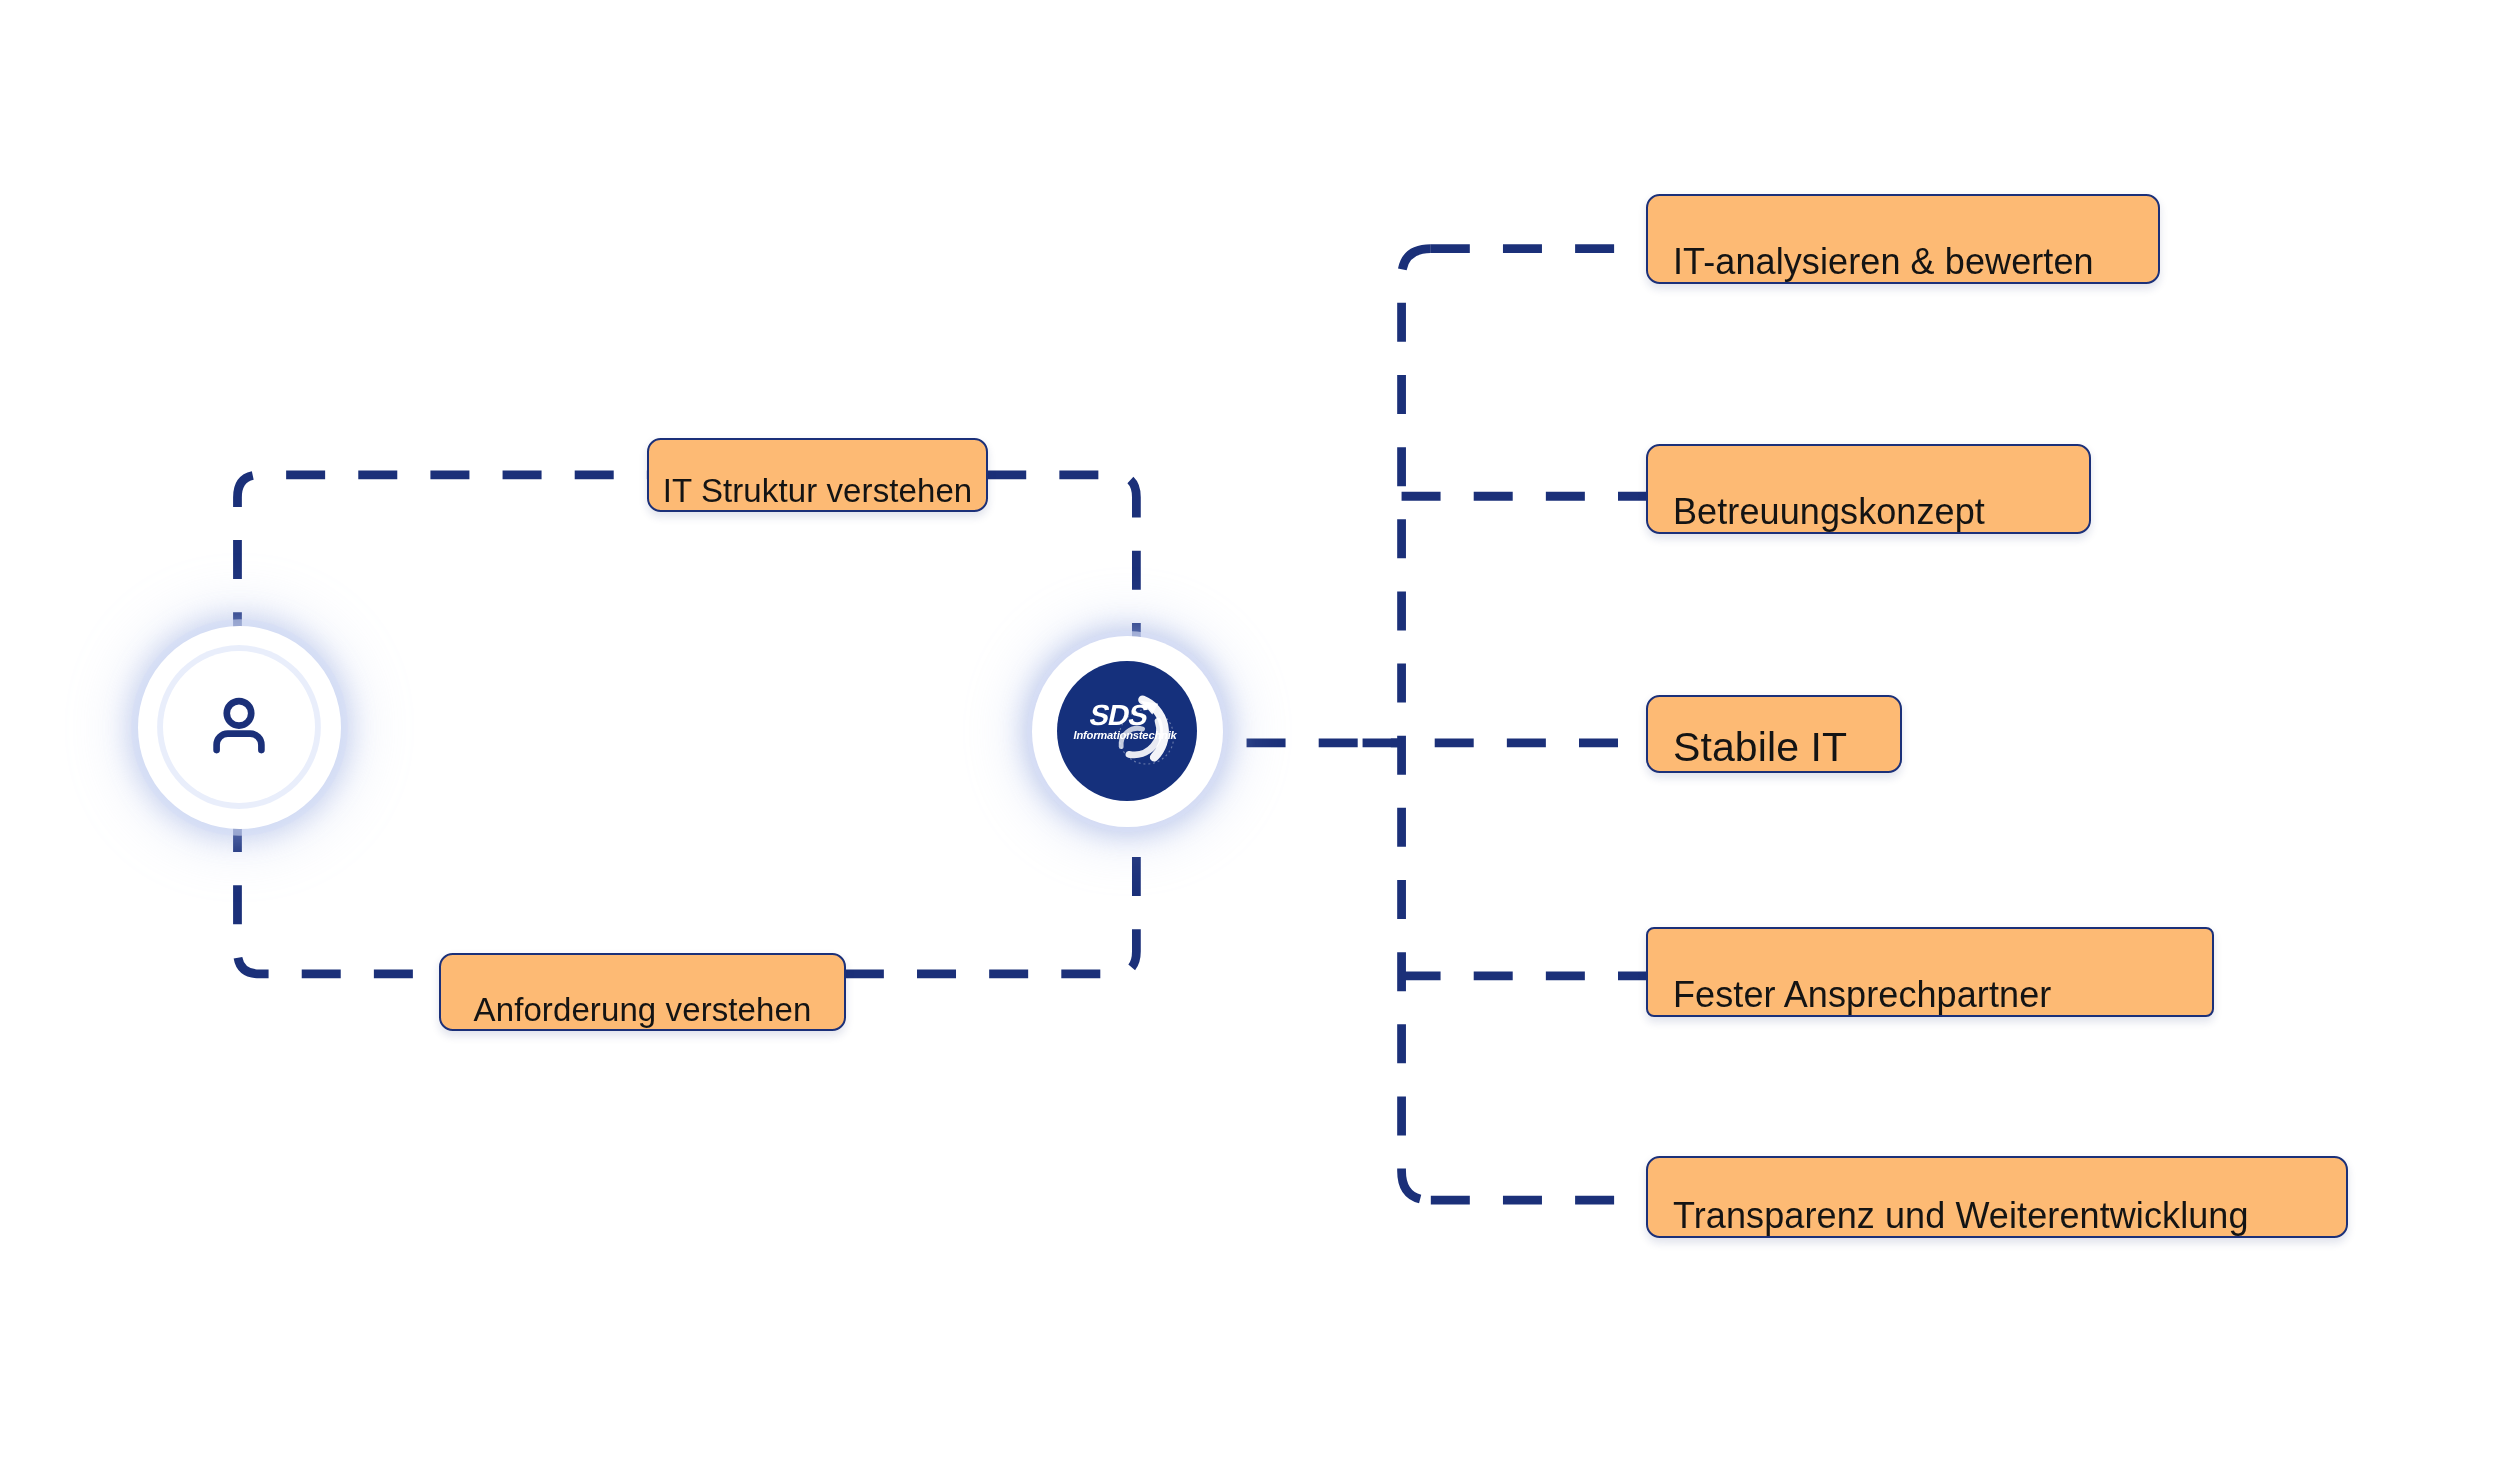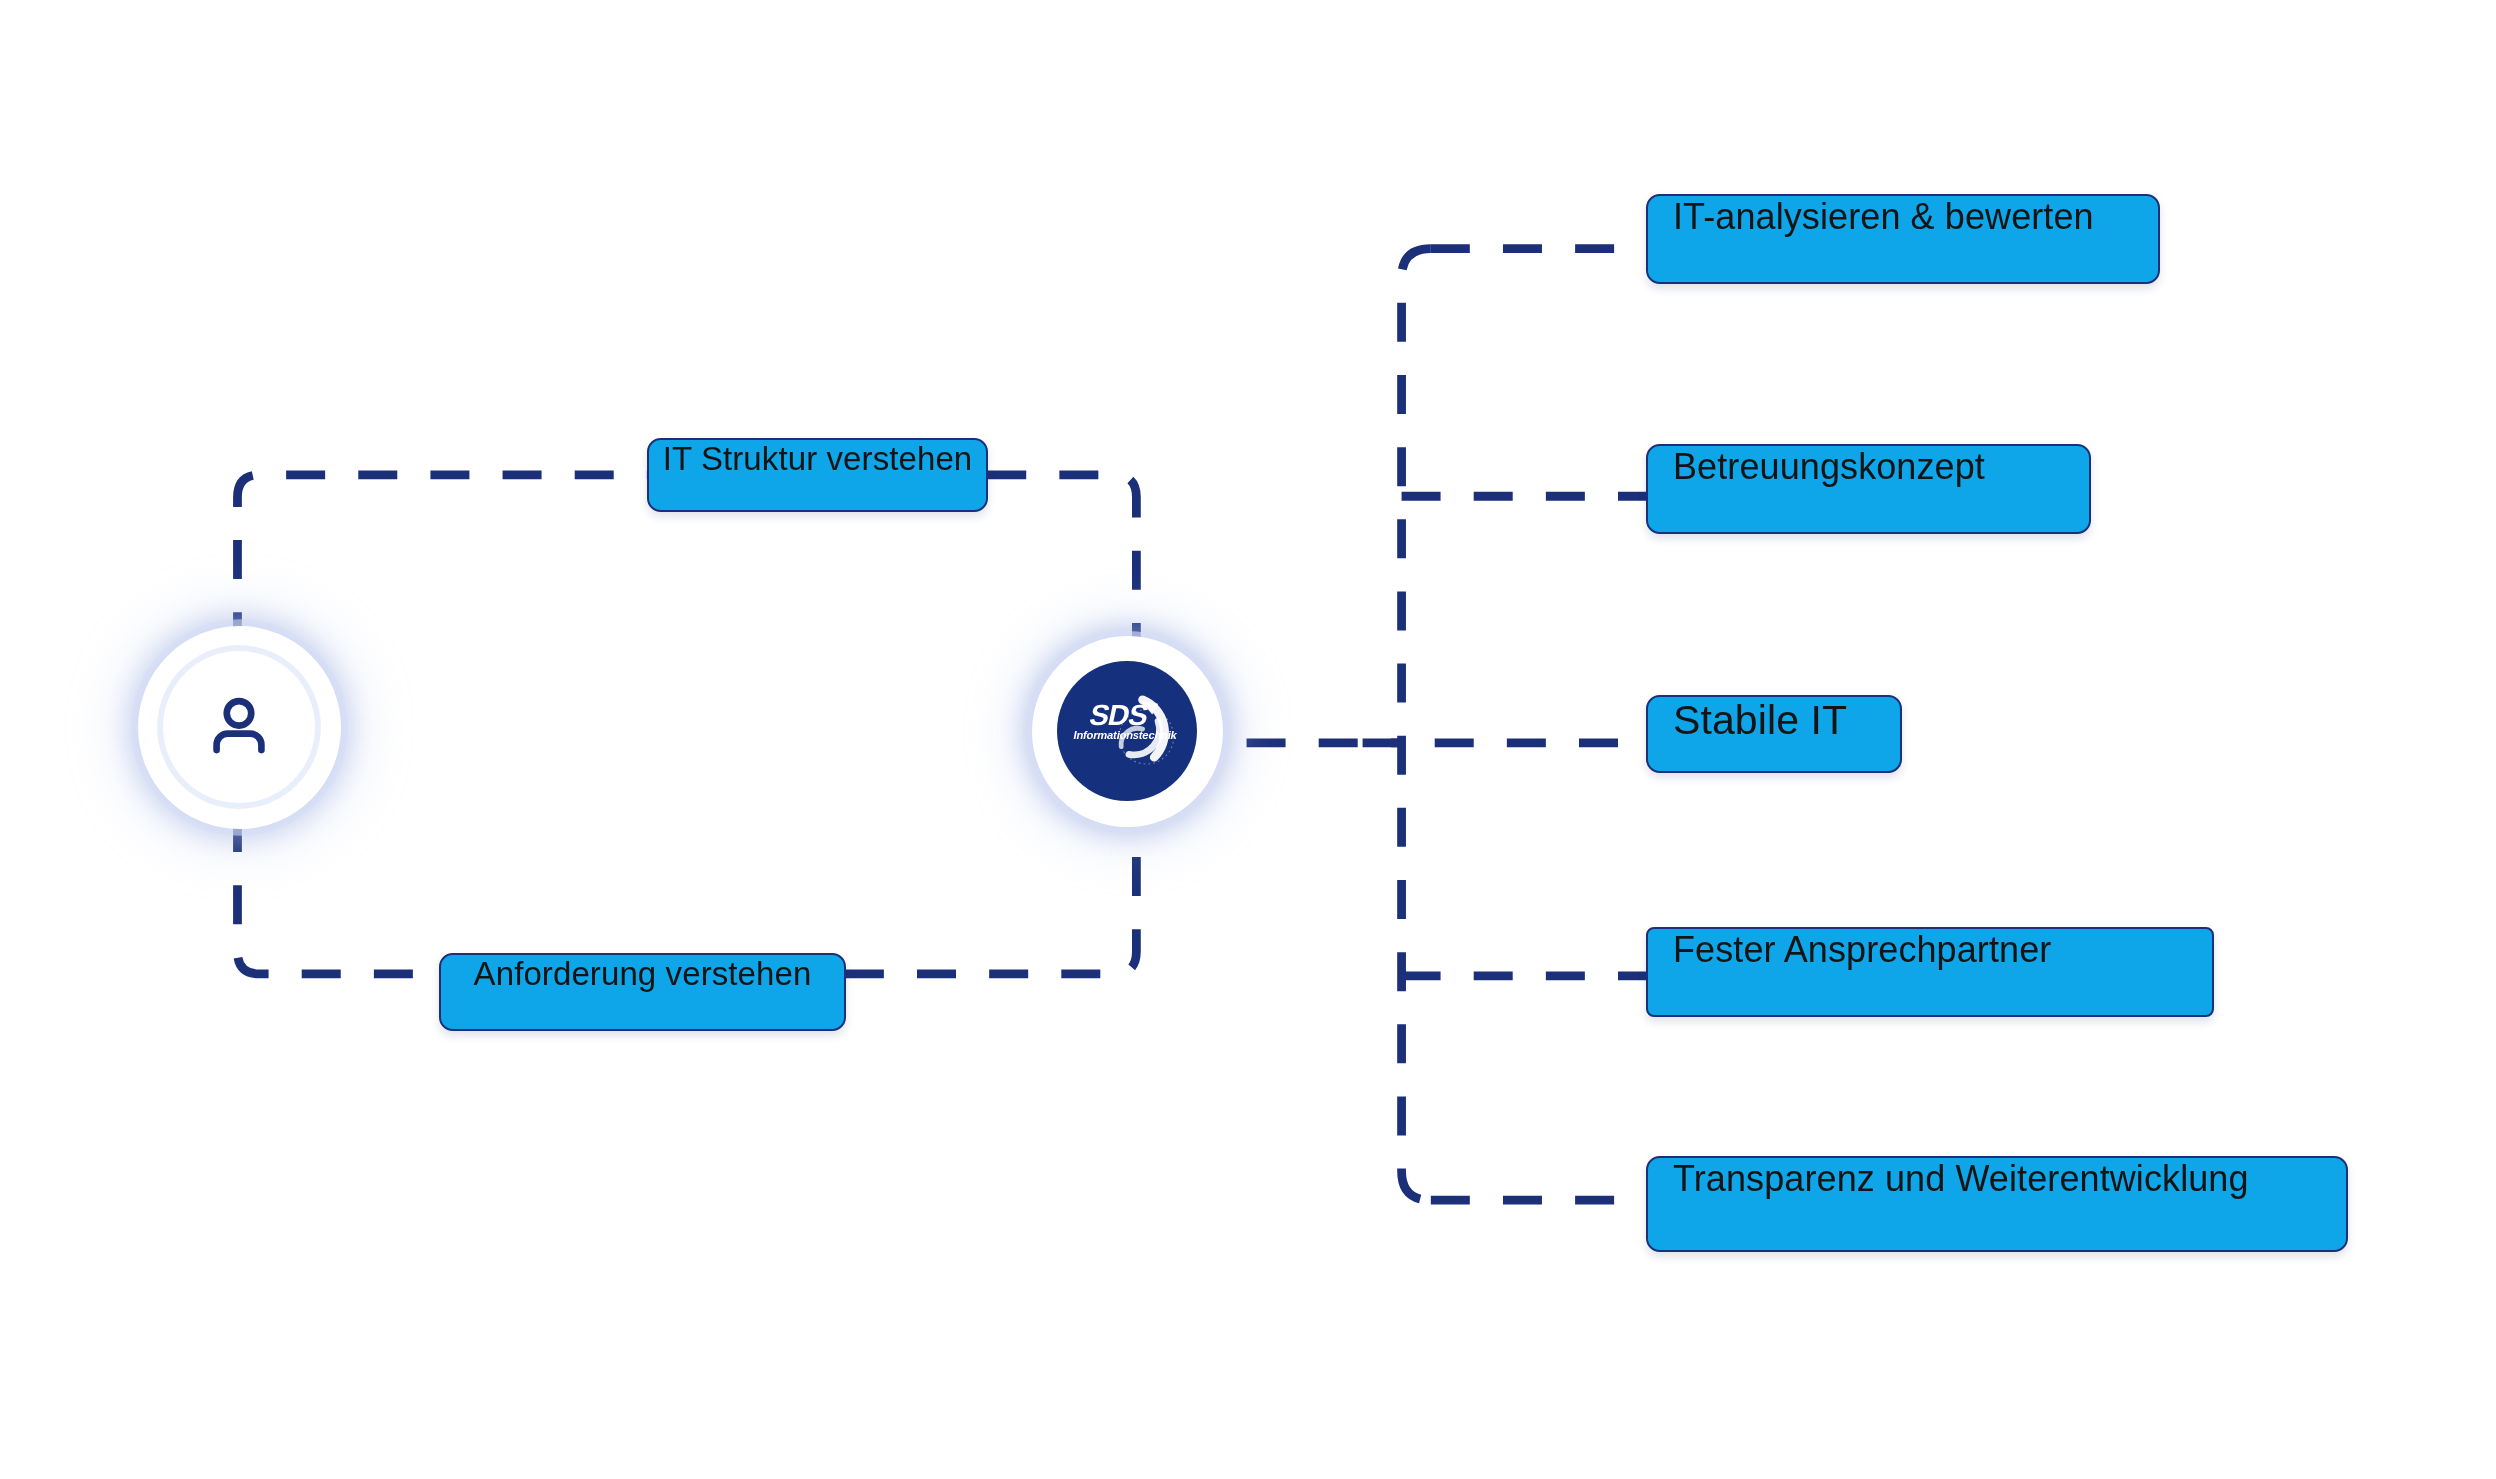--- a/index.html
+++ b/index.html
@@ -22,25 +22,25 @@
     position: absolute;
     left: 0;
     top: 0;
     width: 2497px;
     height: 1479px;
   }
   
   .node-box {
     position: absolute;
     box-sizing: border-box;
-    background: #0ea5e9;
+    background: #fdba74;
     border: 2.9px solid #1b3079;
     border-radius: 13.7px;
     display: flex;
-    align-items: flex-start;
+    align-items: flex-end;
     justify-content: flex-start;
     padding: 0 25px;
     box-shadow: 0 4.9px 8.8px rgba(24, 42, 105, 0.13);
     color: #141414;
     font-size: 33px;
     line-height: 1.15;
     letter-spacing: 0.1px;
     white-space: nowrap;
   }
   .node-box.centered {
@@ -183,18 +183,18 @@
   </div>
 
   <div class="node-box" style="left:1646px; top:695px; width:256px; height:78px; font-size:41px;">
     <span>Stabile IT</span>
   </div>
 
   <div class="node-box" style="left:1646px; top:927px; width:568px; height:90px; font-size:36px;border-radius:8px;">
     <span>Fester Ansprechpartner</span>
   </div>
 
-  <div class="node-box" style="left:1646px; top:1156px; width:702px; height:96px; font-size:36px;">
+  <div class="node-box" style="left:1646px; top:1156px; width:702px; height:82px; font-size:36px;">
     <span>Transparenz und Weiterentwicklung</span>
   </div>
 
 </div>
 
 
 </body></html>

